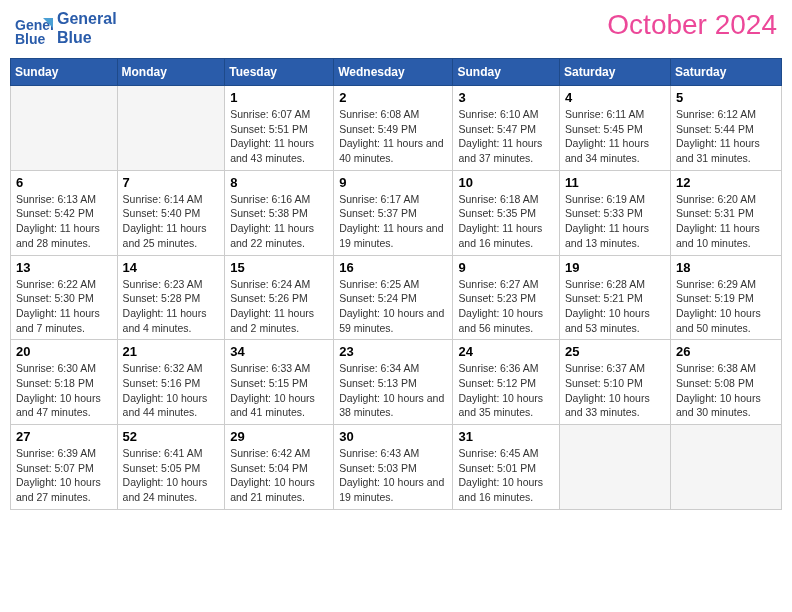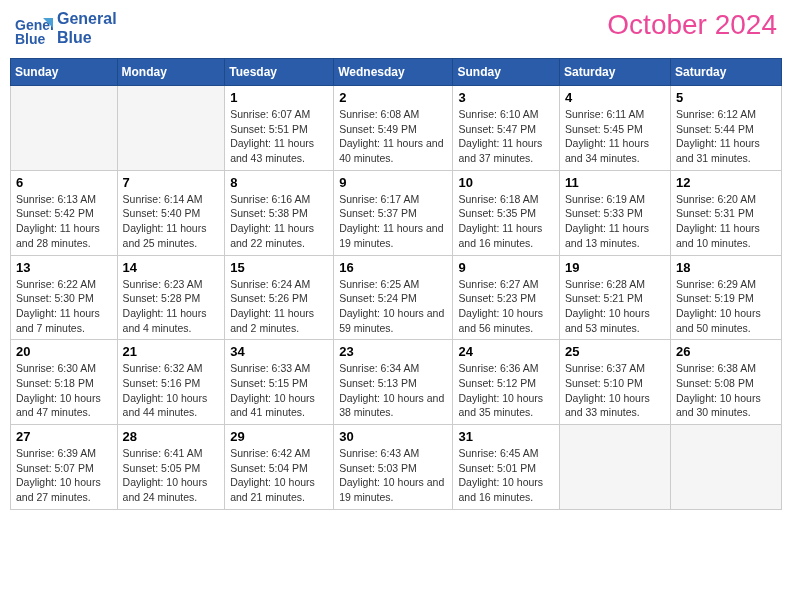--- a/index.html
+++ b/index.html
@@ -232,21 +232,21 @@
           <span class="day-num">26</span>
           <div class="day-info">Sunrise: 6:38 AM<br>Sunset: 5:08 PM<br>Daylight: 10 hours and 30 minutes.</div>
         </td>
       </tr>
       <tr>
         <td>
           <span class="day-num">27</span>
           <div class="day-info">Sunrise: 6:39 AM<br>Sunset: 5:07 PM<br>Daylight: 10 hours and 27 minutes.</div>
         </td>
         <td>
-          <span class="day-num">28</span>
+          <span class="day-num">52</span>
           <div class="day-info">Sunrise: 6:41 AM<br>Sunset: 5:05 PM<br>Daylight: 10 hours and 24 minutes.</div>
         </td>
         <td>
           <span class="day-num">29</span>
           <div class="day-info">Sunrise: 6:42 AM<br>Sunset: 5:04 PM<br>Daylight: 10 hours and 21 minutes.</div>
         </td>
         <td>
           <span class="day-num">30</span>
           <div class="day-info">Sunrise: 6:43 AM<br>Sunset: 5:03 PM<br>Daylight: 10 hours and 19 minutes.</div>
         </td>

